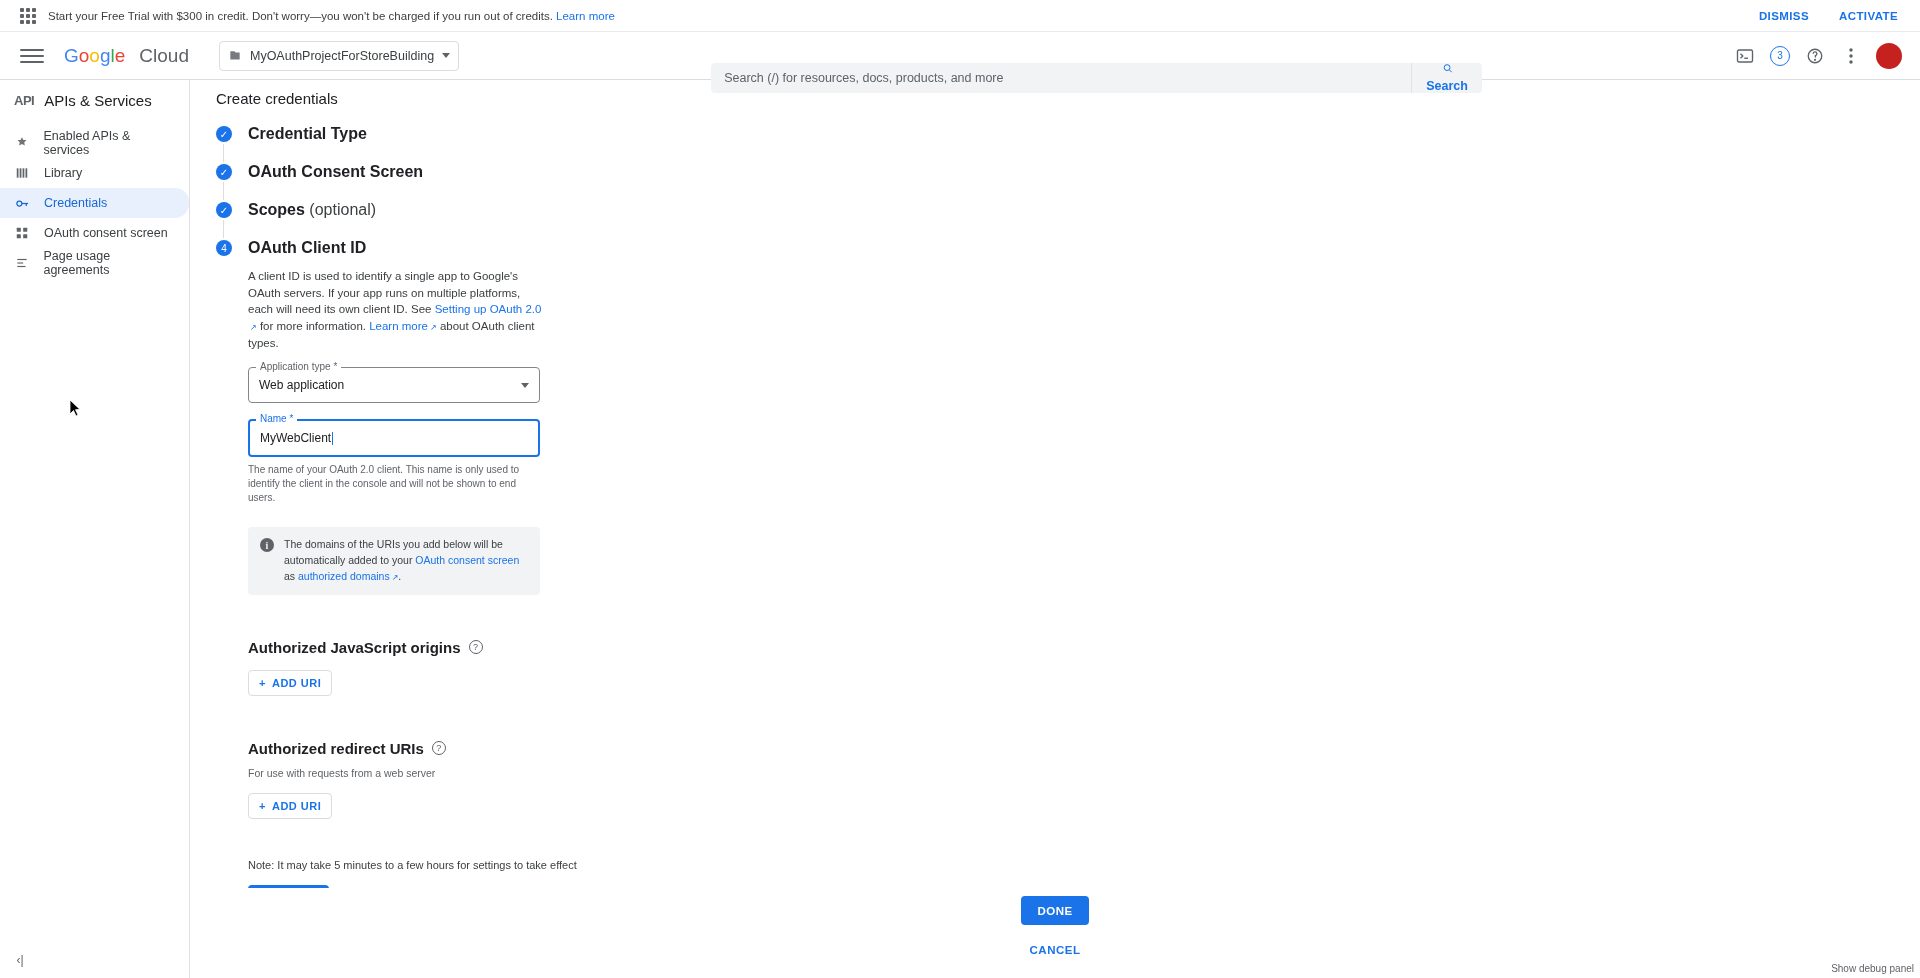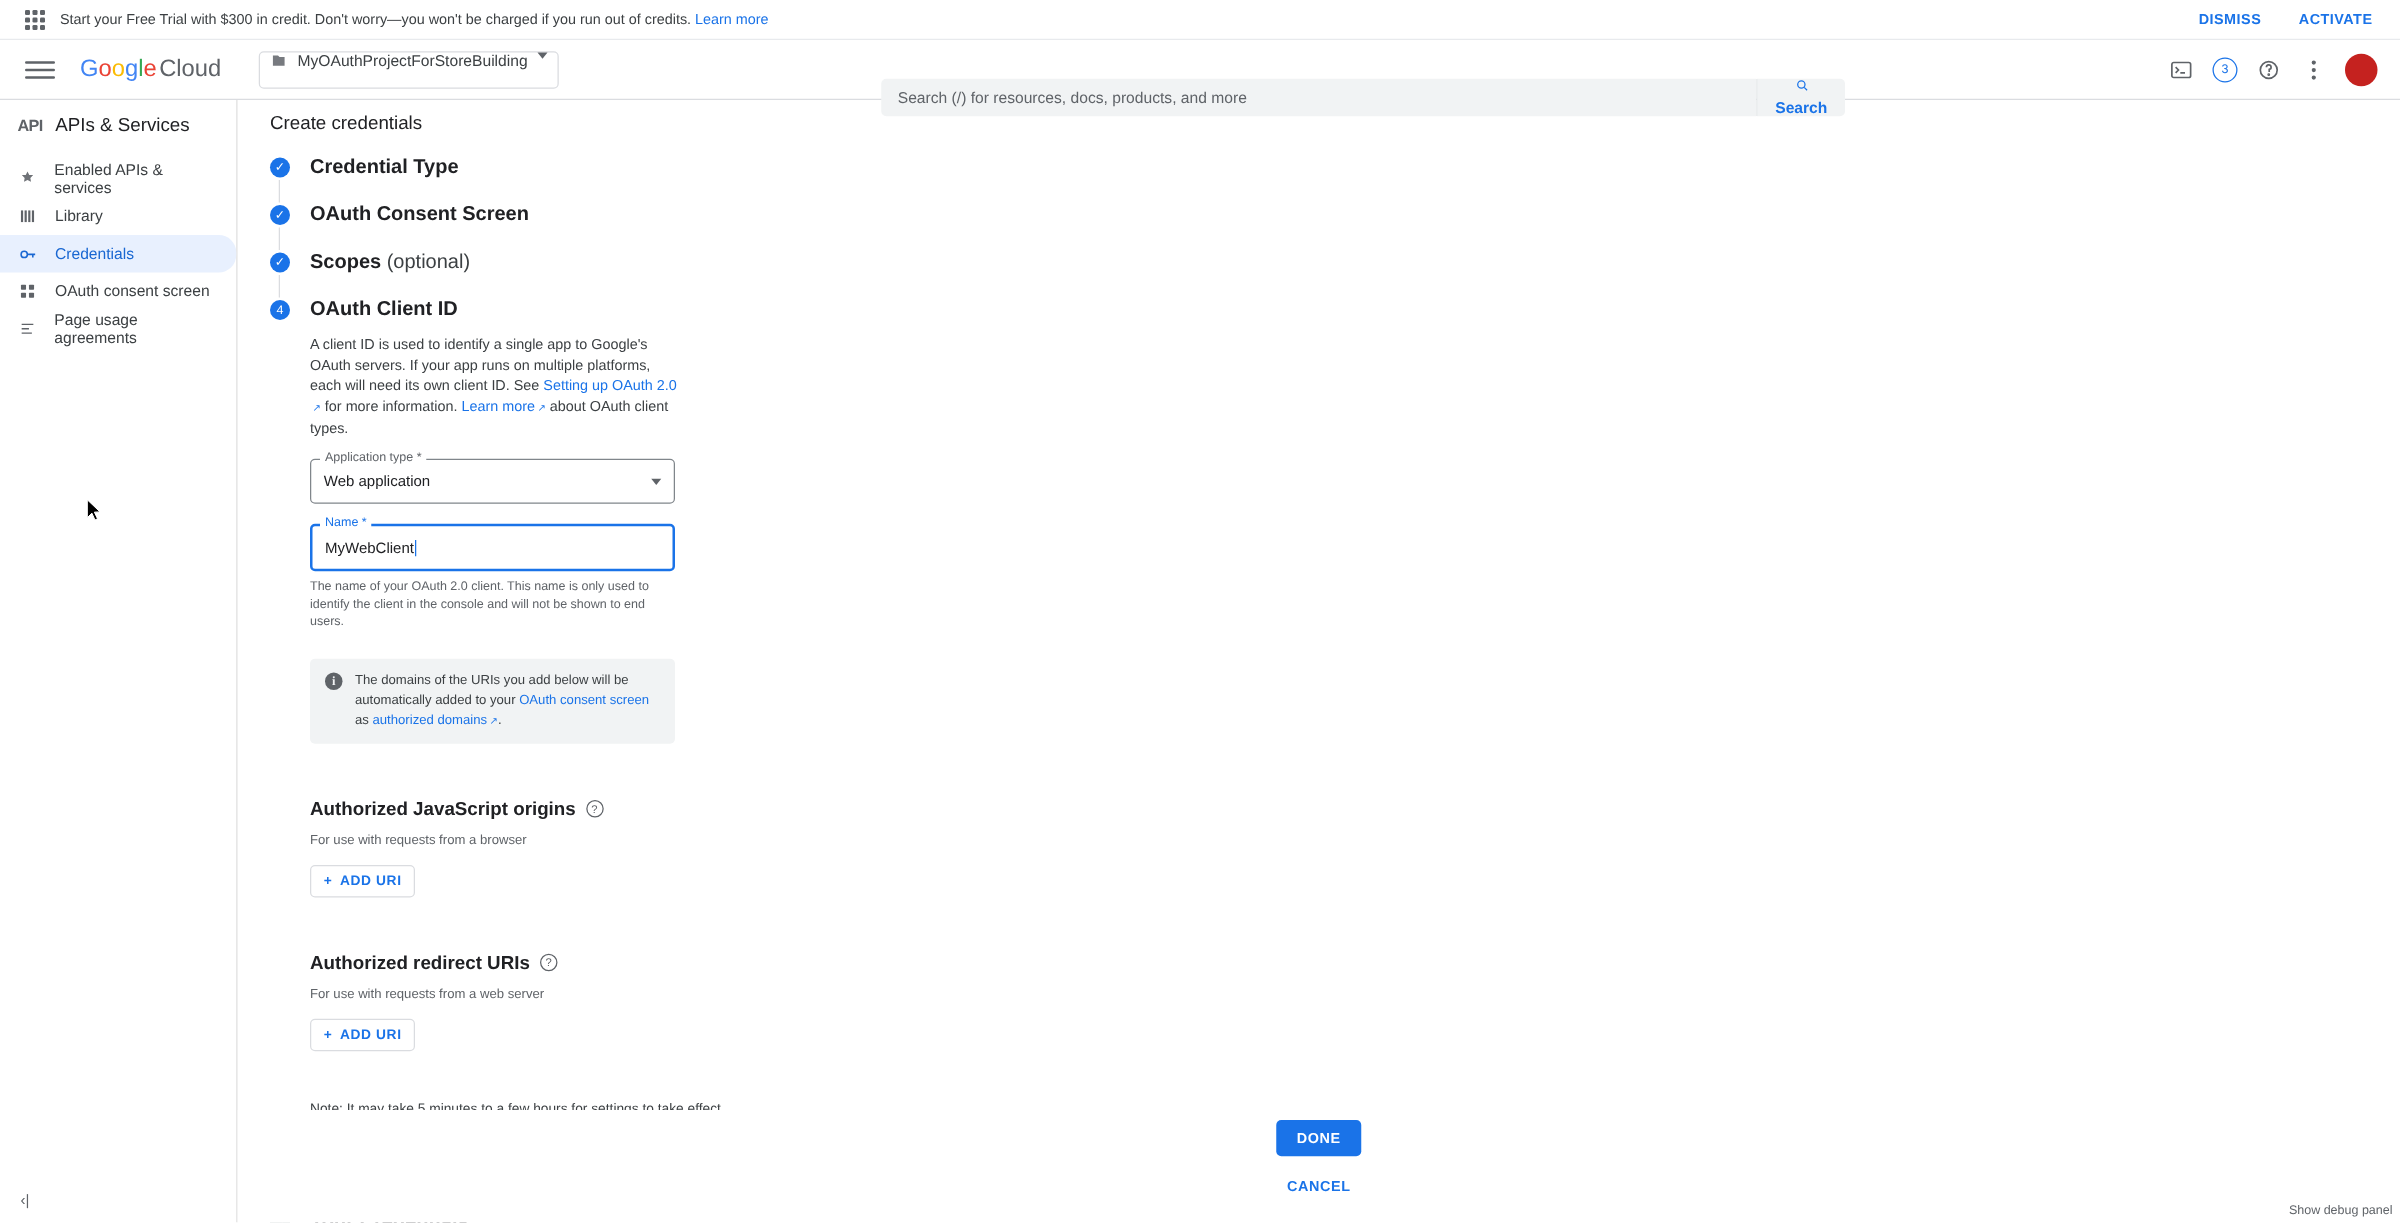--- a/index.html
+++ b/index.html
@@ -52,27 +52,27 @@
     align-items: center;
     padding: 0 12px;
     gap: 10px;
   }
   .hamburger {
     width: 24px; height: 24px;
     display: flex; flex-direction: column; justify-content: center; gap: 4px;
     cursor: pointer; margin: 0 10px 0 8px;
   }
   .hamburger span { display: block; height: 2px; background: #5f6368; border-radius: 1px; }
-  .gcp-logo { display: flex; align-items: baseline; gap: 2px; font-size: 19px; }
+  .gcp-logo { display: flex; align-items: baseline; gap: 14px; font-size: 19px; }
   .gcp-logo .g1 { color:#4285f4 } .gcp-logo .g2 { color:#ea4335 } .gcp-logo .g3 { color:#fbbc04 }
   .gcp-logo .g4 { color:#4285f4 } .gcp-logo .g5 { color:#34a853 } .gcp-logo .g6 { color:#ea4335 }
   .gcp-logo .cloud { color: #5f6368; font-size: 19px; }
 
   .project-chip {
-    display: flex; gap: 8px;
+    display: flex; align-items: center; gap: 8px;
     border: 1px solid #dadce0; border-radius: 4px;
     height: 30px; padding: 0 8px; margin-left: 20px;
     font-size: 12.5px; color: #3c4043; cursor: pointer; background: #fff;
   }
   .chip-icon { width: 14px; height: 14px; color:#5f6368; display:inline-block;}
   .caret { width: 0; height: 0; border-left: 4px solid transparent; border-right: 4px solid transparent; border-top: 5px solid #5f6368; }
 
   .search-wrap { flex: 1; display: flex; justify-content: center; align-items: center; margin-top: 44px; }
   .search-box {
     display: flex; align-items: center;
@@ -440,21 +440,20 @@
           <div class="info-text">
             <span>The domains of the URIs you add below will be automatically added to your </span><a href="#">OAuth consent screen</a><span> as </span><a href="#" class="ext">authorized domains</a><span>.</span>
           </div>
         </div>
 
         
         <div class="section-title">
           <span>Authorized JavaScript origins</span>
           <span class="help-circle">?</span>
         </div>
-        <div class="section-sub">For use with requests from a browser</div>
         <button class="add-uri-btn">
           <span>+</span>
           <span>ADD URI</span>
         </button>
 
         
         <div class="section-title">
           <span>Authorized redirect URIs</span>
           <span class="help-circle">?</span>
         </div>

